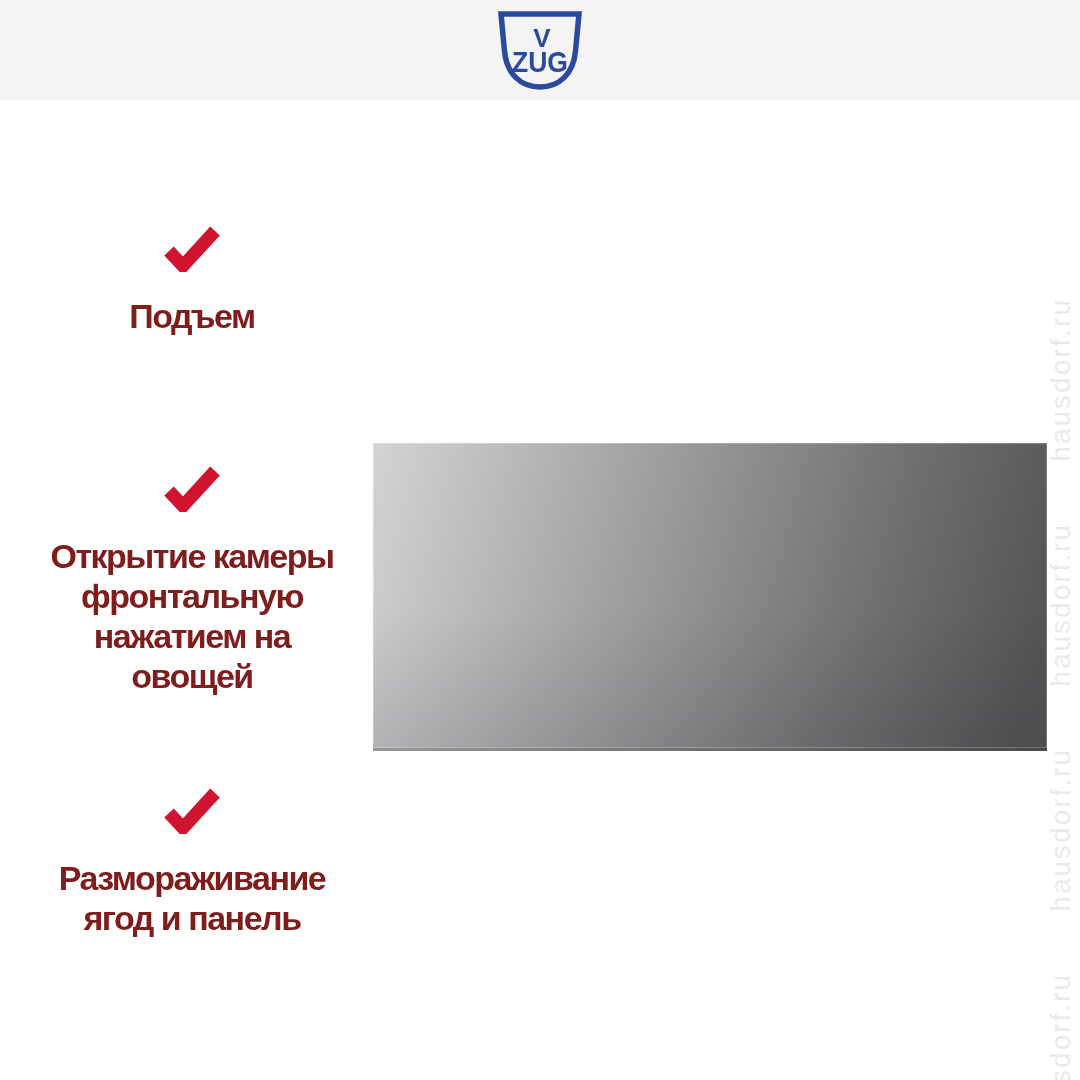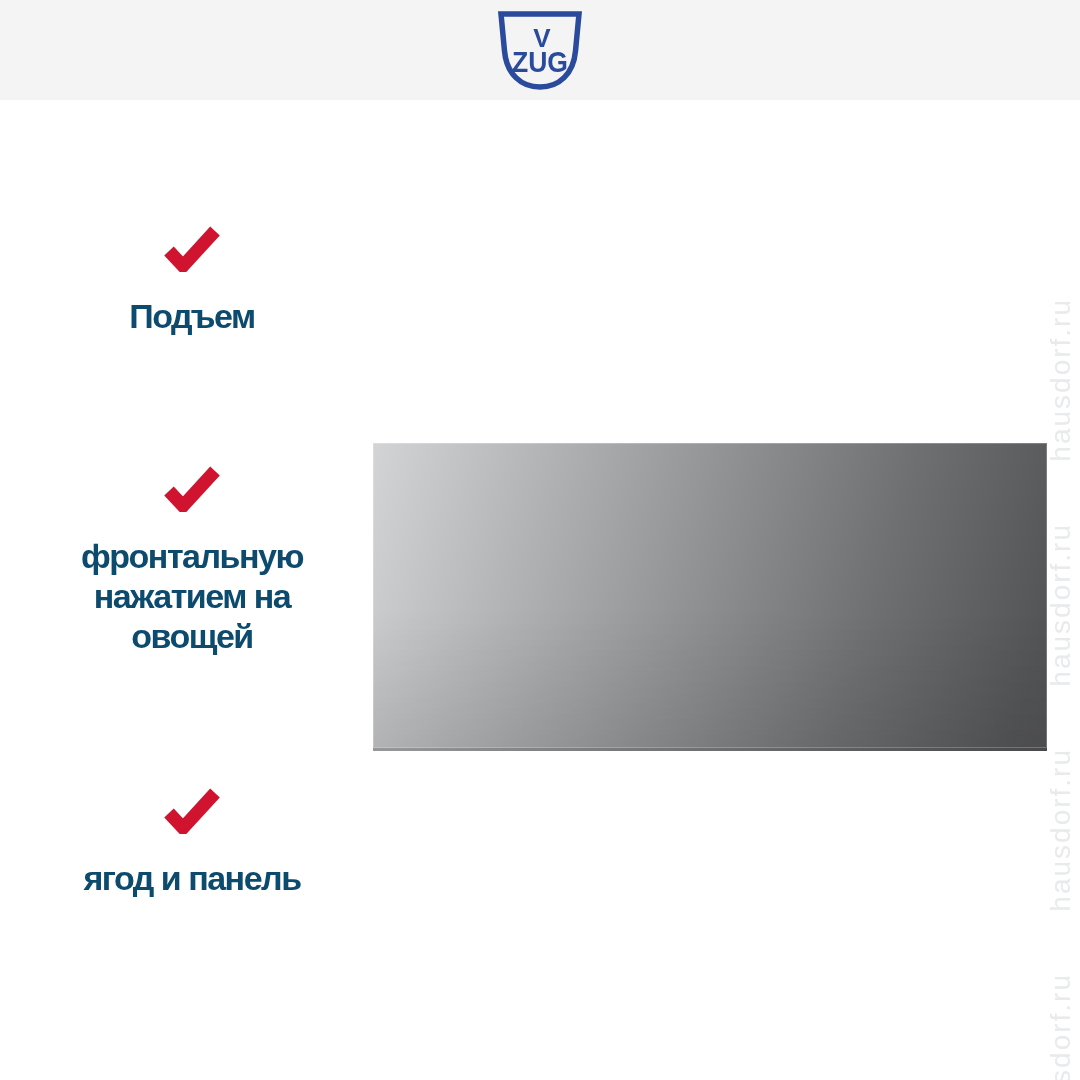--- a/index.html
+++ b/index.html
@@ -21,21 +21,21 @@
   
   .feature{
     position:absolute;left:27px;width:330px;
     display:flex;flex-direction:column;align-items:center;
   }
   .f1{top:226px}.f2{top:466px}.f3{top:788px}
   .check{width:60px;height:46px;margin-bottom:24px;flex:0 0 auto;}
   .check polyline{fill:none;stroke-width:13;stroke-linecap:butt;stroke-linejoin:miter;}
   .line{
     font-size:34px;font-weight:700;letter-spacing:-1.5px;line-height:40px;
-    color:#0c4a6e;text-align:center;white-space:nowrap;
+    color:#7f1d1d;text-align:center;white-space:nowrap;
   }
 
   
   .panel{
     position:absolute;left:373px;top:443px;width:674px;height:305px;
     background:
       linear-gradient(180deg, rgba(20,20,22,0) 55%, rgba(20,20,22,0.10) 100%),
       linear-gradient(105deg,#d3d4d6 0%,#b4b5b7 22%,#909193 48%,#6f7072 72%,#545557 95%,#525355 100%);
     border-bottom:3px solid rgba(40,40,42,0.35);
     box-shadow: inset 0 0 0 1px rgba(255,255,255,0.22);
@@ -70,29 +70,31 @@
     <svg class="check" viewBox="0 0 60 46" aria-hidden="true">
       <polyline points="7,25 21,40 53,5" stroke="#d0132e"></polyline>
     </svg>
     <div class="line">Подъем</div>
   </div>
 
   <div class="feature f2">
     <svg class="check" viewBox="0 0 60 46" aria-hidden="true">
       <polyline points="7,25 21,40 53,5" stroke="#d0132e"></polyline>
     </svg>
+    <div class="line">Открытие камеры</div>
     <div class="line">фронтальную</div>
     <div class="line">нажатием на</div>
     <div class="line">овощей</div>
   </div>
 
   <div class="feature f3">
     <svg class="check" viewBox="0 0 60 46" aria-hidden="true">
       <polyline points="7,25 21,40 53,5" stroke="#d0132e"></polyline>
     </svg>
+    <div class="line">Размораживание</div>
     <div class="line">ягод и панель</div>
   </div>
 
   <div class="panel"></div>
 
   <div class="wm wm1">
     <span>hausdorf.ru</span>
   </div>
   <div class="wm wm2">
     <span>hausdorf.ru</span>

